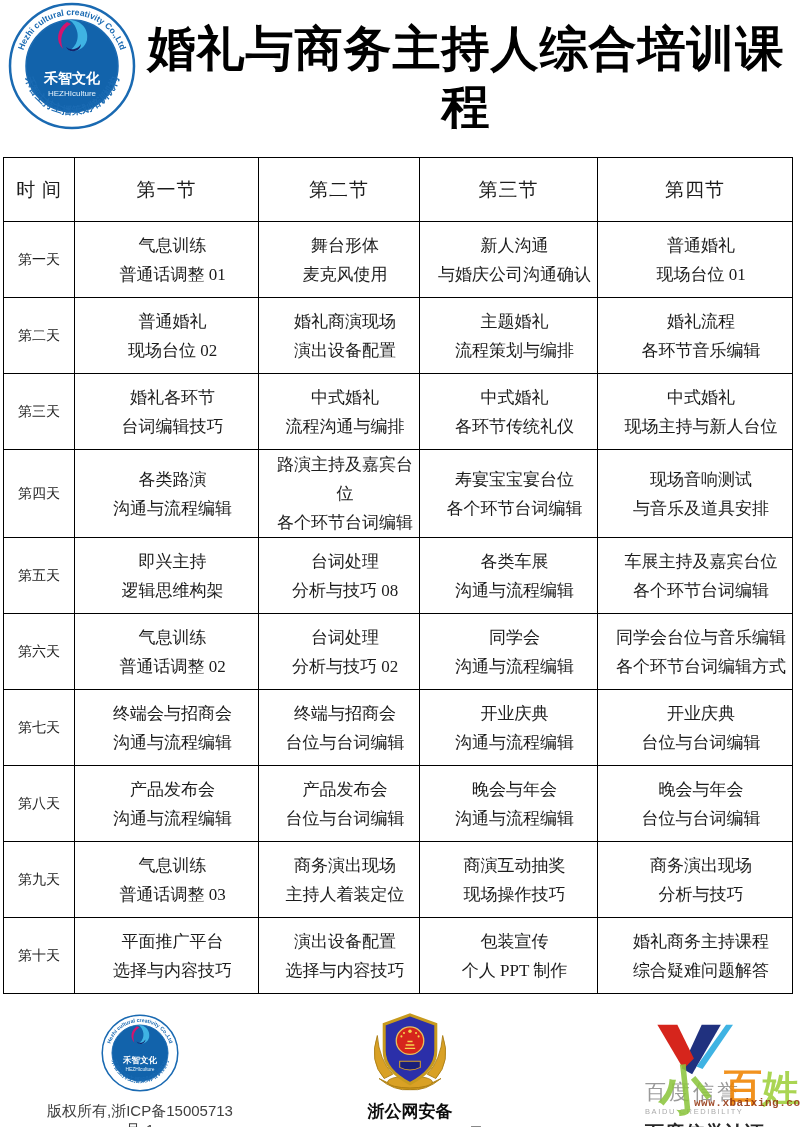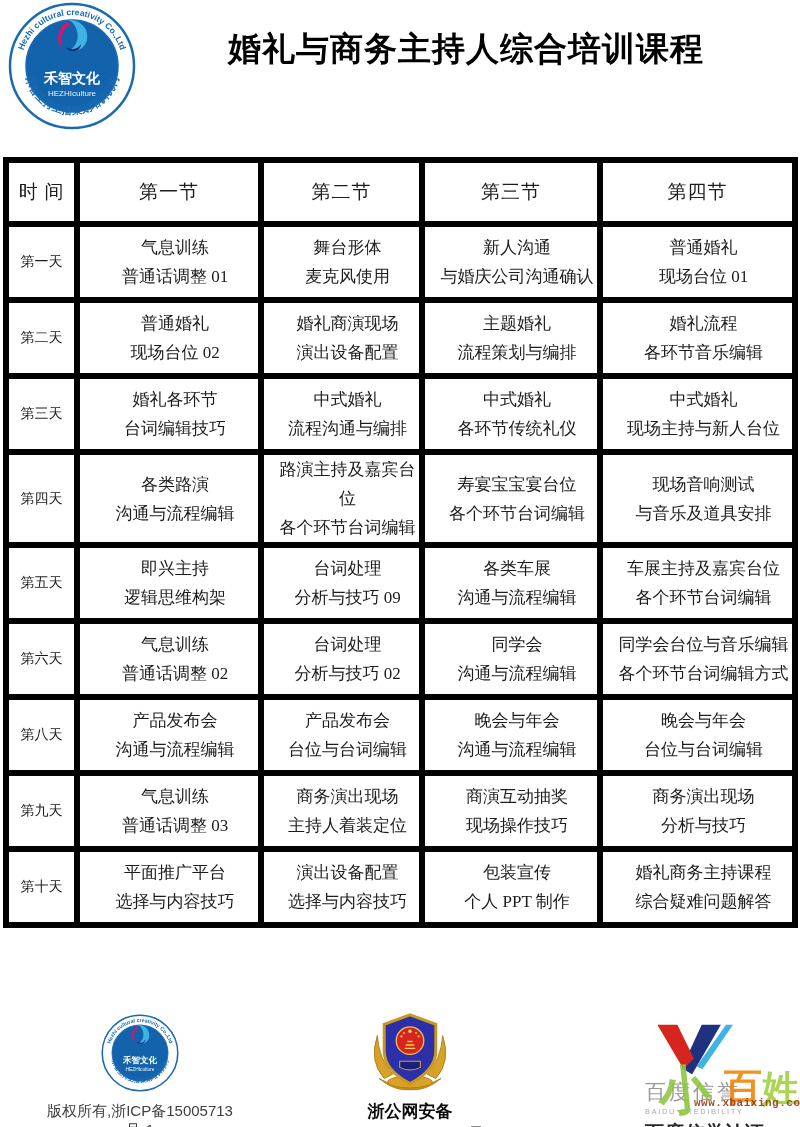--- a/index.html
+++ b/index.html
@@ -2,28 +2,28 @@
 <html><head>
 <meta charset="utf-8">
 <style>
   html,body{margin:0;padding:0;background:#ffffff;}
   #page{position:relative;width:800px;height:1127px;background:#ffffff;overflow:hidden;
         font-family:"Liberation Serif","DejaVu Serif",serif;color:#1b1b1b;}
 
   
   #hezhi-logo-wrap{position:absolute;left:8px;top:2px;width:128px;height:128px;}
   #page-title{position:absolute;left:140px;right:8px;top:20px;text-align:center;
-              font-size:33px;font-weight:900;letter-spacing:1px;color:#000;line-height:58px;}
+              font-size:48px;font-weight:900;letter-spacing:1px;color:#000;line-height:58px;}
 
   
   table#sched{position:absolute;left:3px;top:157px;width:789px;border-collapse:collapse;
               table-layout:fixed;}
   #sched col.c0{width:71px;} #sched col.c1{width:184px;} #sched col.c2{width:161px;}
   #sched col.c3{width:178px;} #sched col.c4{width:195px;}
-  #sched th,#sched td{border:6px solid #000000;text-align:center;vertical-align:middle;
+  #sched th,#sched td{border:1px solid #000000;text-align:center;vertical-align:middle;
               font-weight:normal;color:#1c1c1c;padding:0;}
   #sched thead tr{height:64px;}
   #sched thead th{font-size:19px;letter-spacing:1px;}
   #sched tbody tr{height:76px;}
   #sched tbody th{font-size:14px;}
   #sched td{font-size:17px;padding-left:12px;}
   .cell-line{line-height:29px;}
 
   
   .footer-col{position:absolute;text-align:center;}
@@ -204,21 +204,21 @@
           </td>
         </tr>
         <tr>
           <th>第五天</th>
           <td>
             <div class="cell-line">即兴主持</div>
             <div class="cell-line">逻辑思维构架</div>
           </td>
           <td>
             <div class="cell-line">台词处理</div>
-            <div class="cell-line">分析与技巧 09</div>
+            <div class="cell-line">分析与技巧 08</div>
           </td>
           <td>
             <div class="cell-line">各类车展</div>
             <div class="cell-line">沟通与流程编辑</div>
           </td>
           <td>
             <div class="cell-line">车展主持及嘉宾台位</div>
             <div class="cell-line">各个环节台词编辑</div>
           </td>
         </tr>
@@ -232,20 +232,39 @@
             <div class="cell-line">台词处理</div>
             <div class="cell-line">分析与技巧 02</div>
           </td>
           <td>
             <div class="cell-line">同学会</div>
             <div class="cell-line">沟通与流程编辑</div>
           </td>
           <td>
             <div class="cell-line">同学会台位与音乐编辑</div>
             <div class="cell-line">各个环节台词编辑方式</div>
+          </td>
+        </tr>
+        <tr>
+          <th>第七天</th>
+          <td>
+            <div class="cell-line">终端会与招商会</div>
+            <div class="cell-line">沟通与流程编辑</div>
+          </td>
+          <td>
+            <div class="cell-line">终端与招商会</div>
+            <div class="cell-line">台位与台词编辑</div>
+          </td>
+          <td>
+            <div class="cell-line">开业庆典</div>
+            <div class="cell-line">沟通与流程编辑</div>
+          </td>
+          <td>
+            <div class="cell-line">开业庆典</div>
+            <div class="cell-line">台位与台词编辑</div>
           </td>
         </tr>
         <tr>
           <th>第八天</th>
           <td>
             <div class="cell-line">产品发布会</div>
             <div class="cell-line">沟通与流程编辑</div>
           </td>
           <td>
             <div class="cell-line">产品发布会</div>

